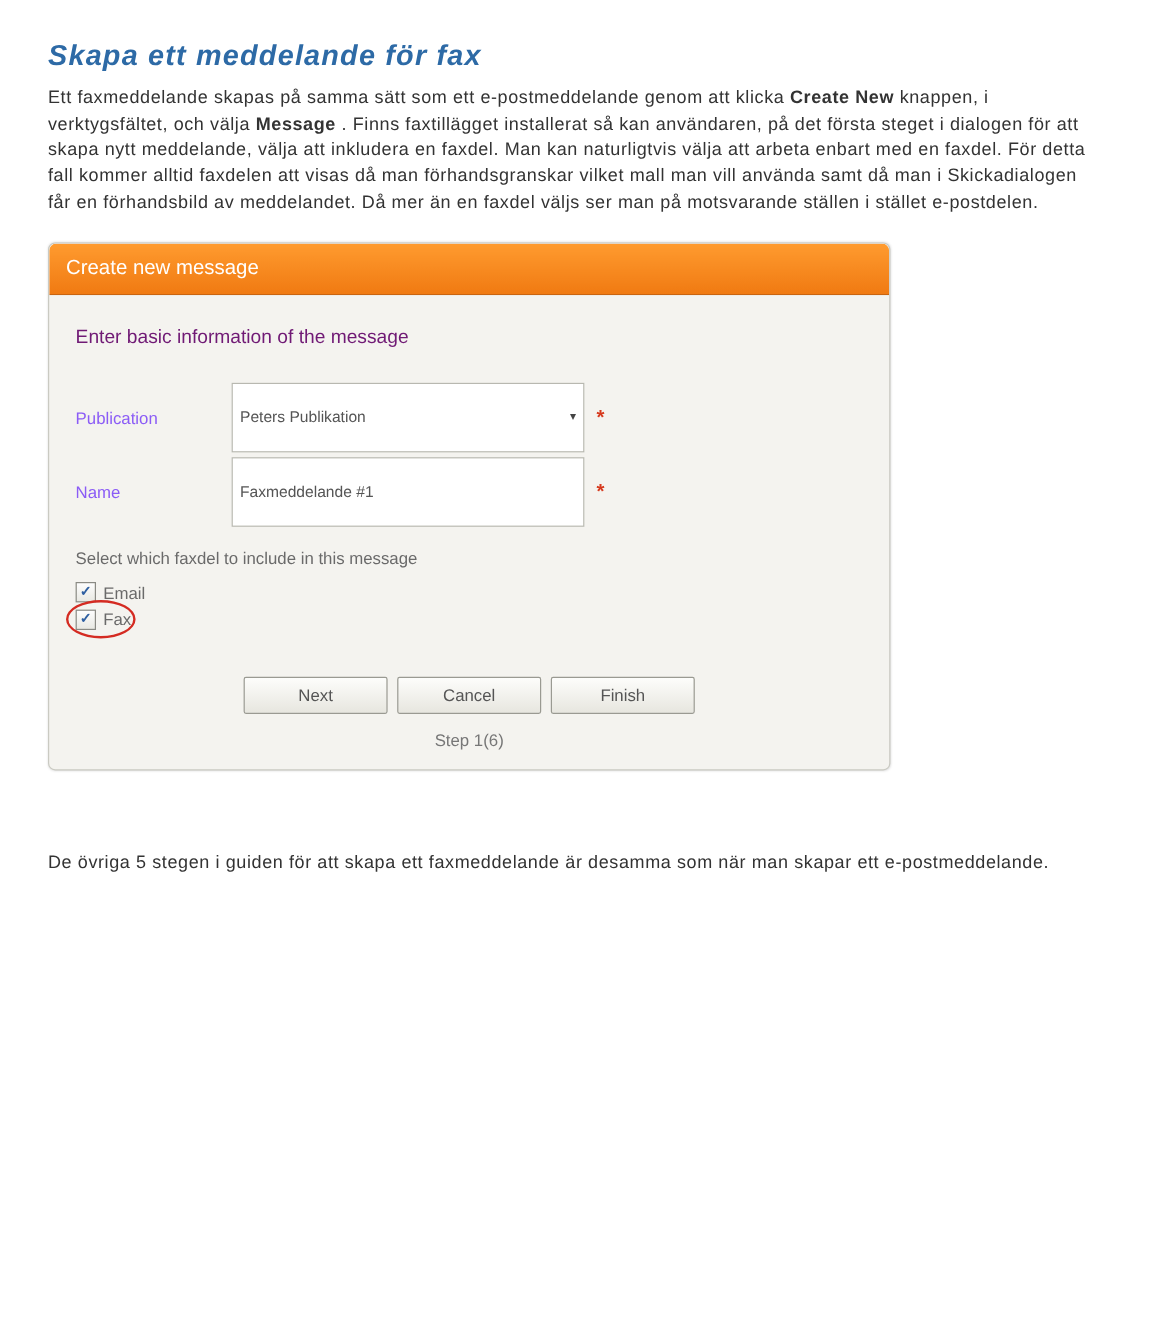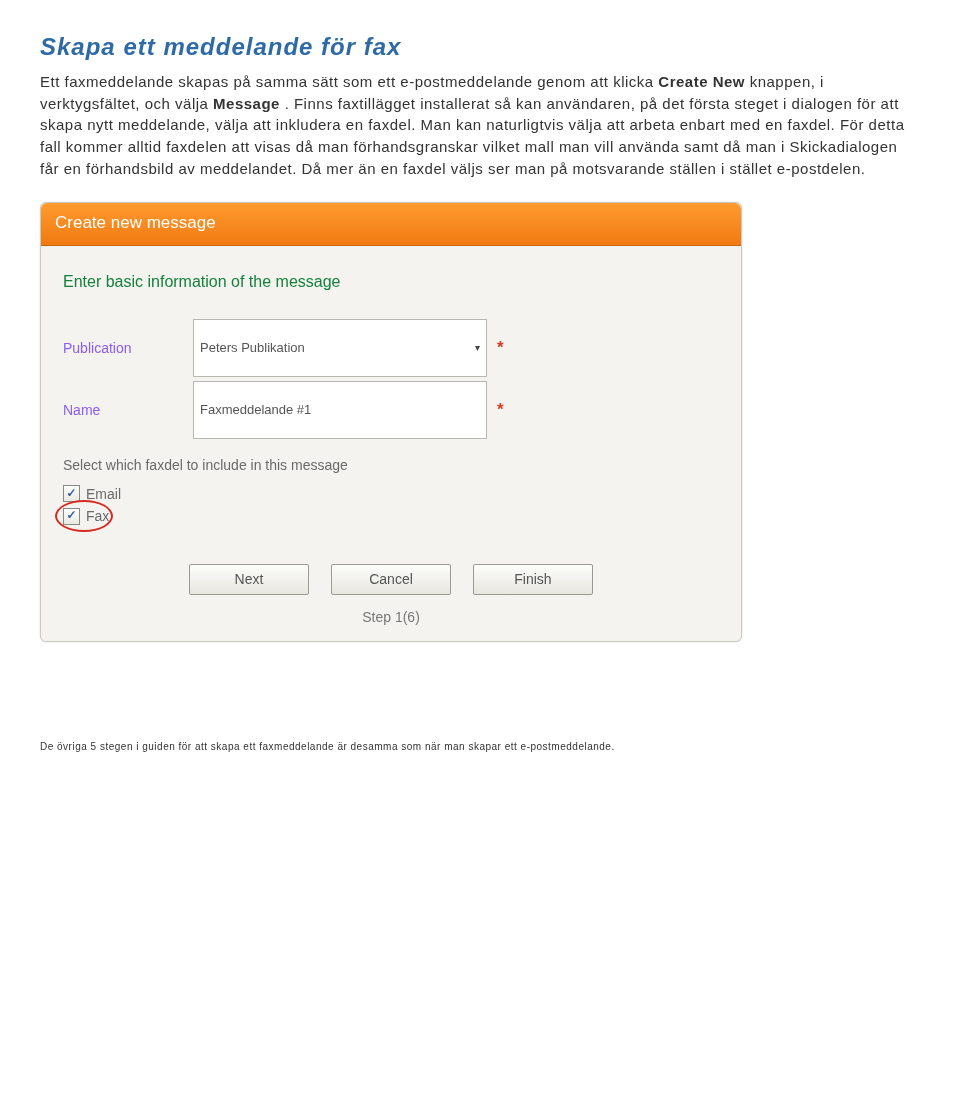--- a/index.html
+++ b/index.html
@@ -51,21 +51,21 @@
     color: #ffffff;
     font-weight: normal;
     font-size: 17px;
   }
   .dialog-body {
     padding: 24px 22px 14px 22px;
     color: #5d5d5d;
     font-size: 15px;
   }
   .dialog-body .section-label {
-    color: #15803d;
+    color: #701a75;
     font-size: 16px;
     margin-bottom: 26px;
   }
   .form-row {
     display: flex;
     align-items: center;
     margin-bottom: 4px;
   }
   .form-row .lbl {
     width: 130px;
@@ -130,42 +130,42 @@
     top: -6px;
     width: 54px;
     height: 28px;
     border: 2px solid #d42b22;
     border-radius: 50%;
     pointer-events: none;
   }
   .btn-row {
     display: flex;
     justify-content: center;
-    gap: 22px;
+    gap: 8px;
     margin-top: 38px;
   }
   .btn {
     min-width: 86px;
     text-align: center;
     padding: 4px 16px;
     border: 1px solid #9a9a92;
     background: linear-gradient(#fdfdfb, #e7e6df);
     color: #555;
     font-size: 14px;
     border-radius: 2px;
   }
   .step-label {
     text-align: center;
     color: #777;
     font-size: 14px;
     margin-top: 12px;
   }
   .footer-text {
-    margin-top: 98px;
-    font-size: 10px;
+    margin-top: 66px;
+    font-size: 15px;
     color: #333;
     letter-spacing: 0.5px;
   }
 </style>
 </head>
 <body>
 
 <h1 class="page-title">Skapa ett meddelande för fax</h1>
 
 <p class="body-text">

